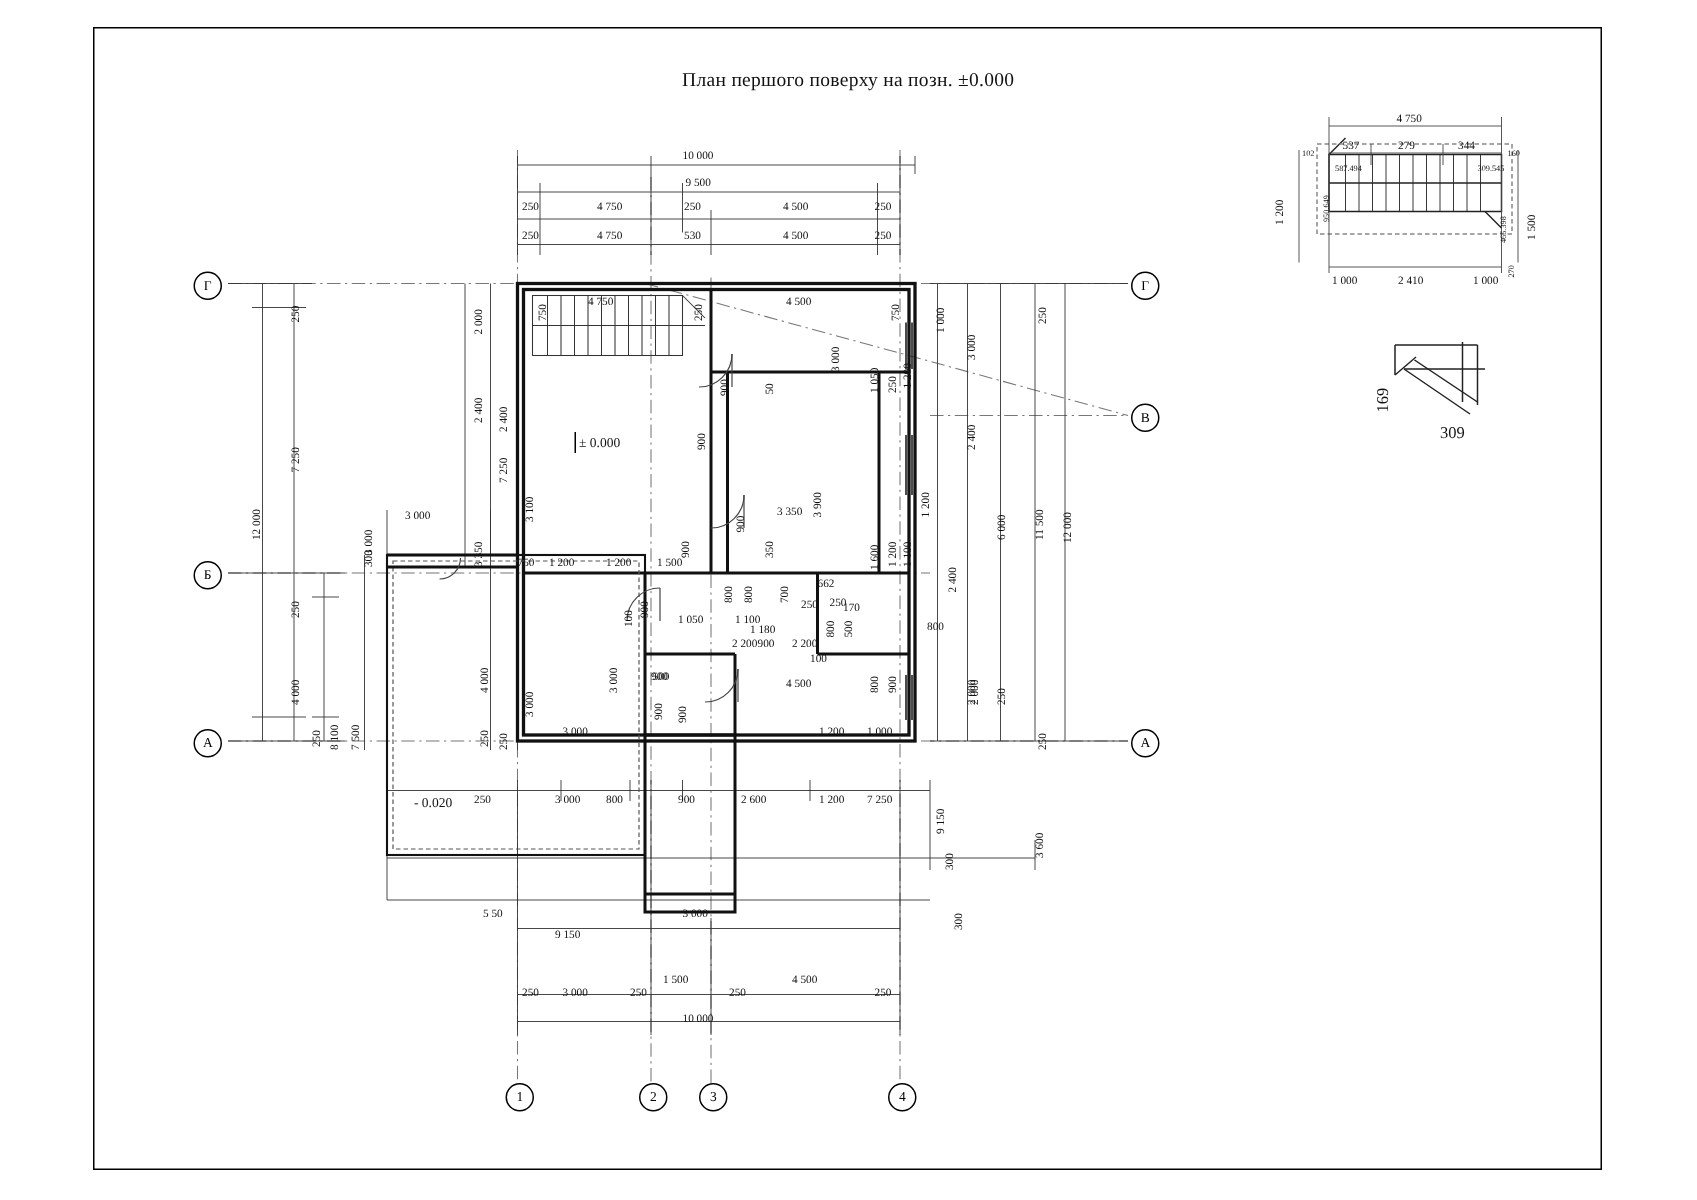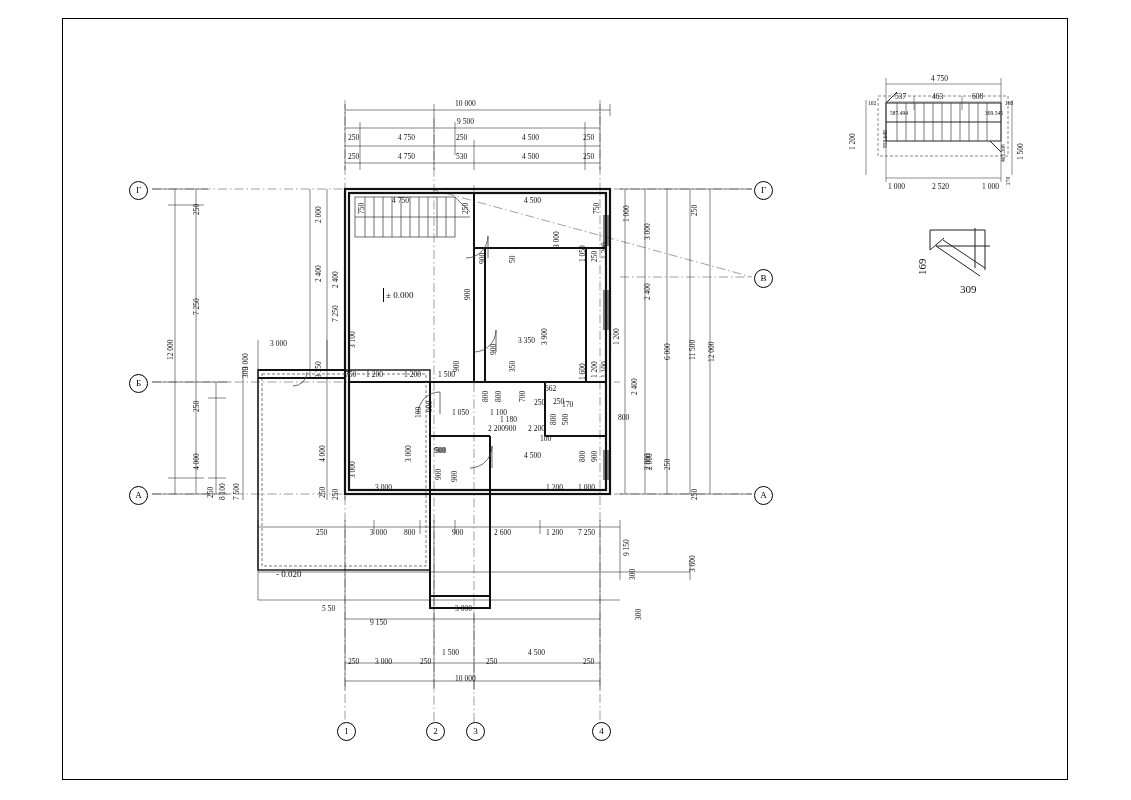--- a/index.html
+++ b/index.html
@@ -69,20 +69,21 @@
     background: #fff;
   }
   svg { position: absolute; left: 0; top: 0; overflow: visible; }
 </style>
 </head>
 <body>
 
 <div id="sheet">
   <div class="frame"></div>
 
+  <div class="title">План першого поверху на позн. ±0.000</div>
 
   <svg width="1131" height="800">
     <g stroke="#000" fill="none">
 
       <g stroke="#777" stroke-width="0.7" stroke-dasharray="9,3,1.5,3">
         <line x1="152" y1="189" x2="752" y2="189"></line>
         <line x1="430" y1="189" x2="752" y2="277"></line>
         <line x1="152" y1="382" x2="620" y2="382"></line>
         <line x1="152" y1="494" x2="752" y2="494"></line>
         <line x1="345" y1="100" x2="345" y2="722"></line>
@@ -282,21 +283,21 @@
   <div class="dim v" style="left:314px; top:282px;">2 400</div>
   <div class="dim v" style="left:331px; top:288px;">2 400</div>
   <div class="dim v" style="left:348px; top:348px;">3 100</div>
   <div class="dim v" style="left:331px; top:322px;">7 250</div>
   <div class="dim v" style="left:314px; top:378px;">3 350</div>
   <div class="dim" style="left:270px; top:339px;">3 000</div>
   <div class="dim v" style="left:241px; top:378px;">300</div>
   <div class="dim v" style="left:318px; top:498px;">250</div>
 
   <div class="dim big" style="left:386px; top:290px;">± 0.000</div>
-  <div class="dim big" style="left:276px; top:569px;font-family:Liberation Serif, serif;">- 0.020</div>
+  <div class="dim big" style="left:276px; top:530px;font-family:Liberation Serif, serif;">- 0.020</div>
   <div class="ln v" style="left:383px; top:288px; height:14px;"></div>
 
   <div class="dim" style="left:392px; top:196px;">4 750</div>
   <div class="dim v" style="left:357px; top:214px;">750</div>
   <div class="dim v" style="left:461px; top:214px;">250</div>
   <div class="dim" style="left:524px; top:196px;">4 500</div>
   <div class="dim v" style="left:592px; top:214px;">750</div>
 
   <div class="dim v" style="left:478px; top:264px;">900</div>
   <div class="dim v" style="left:508px; top:263px;">50</div>
@@ -429,31 +430,31 @@
       <line x1="975" y1="228" x2="975" y2="268"></line>
       <line x1="985" y1="230" x2="985" y2="270"></line>
       <line x1="936" y1="246" x2="980" y2="276"></line>
       <line x1="943" y1="240" x2="985" y2="268"></line>
       <line x1="930" y1="250" x2="944" y2="238"></line>
     </g>
   </svg>
 
   <div class="dim" style="left:931px; top:74px;">4 750</div>
   <div class="dim" style="left:895px; top:92px;">537</div>
-  <div class="dim" style="left:932px; top:92px;">463</div>
-  <div class="dim" style="left:972px; top:92px;">608</div>
+  <div class="dim" style="left:932px; top:92px;">279</div>
+  <div class="dim" style="left:972px; top:92px;">344</div>
   <div class="dim" style="left:890px; top:110px; font-size:5.5px;">587.494</div>
   <div class="dim" style="left:985px; top:110px; font-size:5.5px;">309.545</div>
   <div class="dim" style="left:868px; top:100px; font-size:5.5px;">102</div>
   <div class="dim" style="left:1005px; top:100px; font-size:5.5px;">160</div>
   <div class="dim v" style="left:848px; top:150px;">1 200</div>
   <div class="dim v" style="left:882px; top:148px; font-size:5.5px;">950.649</div>
   <div class="dim v" style="left:1016px; top:160px;">1 500</div>
   <div class="dim v" style="left:1000px; top:162px; font-size:5.5px;">465.398</div>
   <div class="dim v" style="left:1005px; top:185px; font-size:5.5px;">270</div>
   <div class="dim" style="left:888px; top:182px;">1 000</div>
-  <div class="dim" style="left:932px; top:182px;">2 520</div>
+  <div class="dim" style="left:932px; top:182px;">2 410</div>
   <div class="dim" style="left:982px; top:182px;">1 000</div>
 
   <div class="dim v" style="left:916px; top:275px; font-size:11px;">169</div>
   <div class="dim" style="left:960px; top:283px; font-size:11px;">309</div>
 
 </div>
 
 </body></html>

